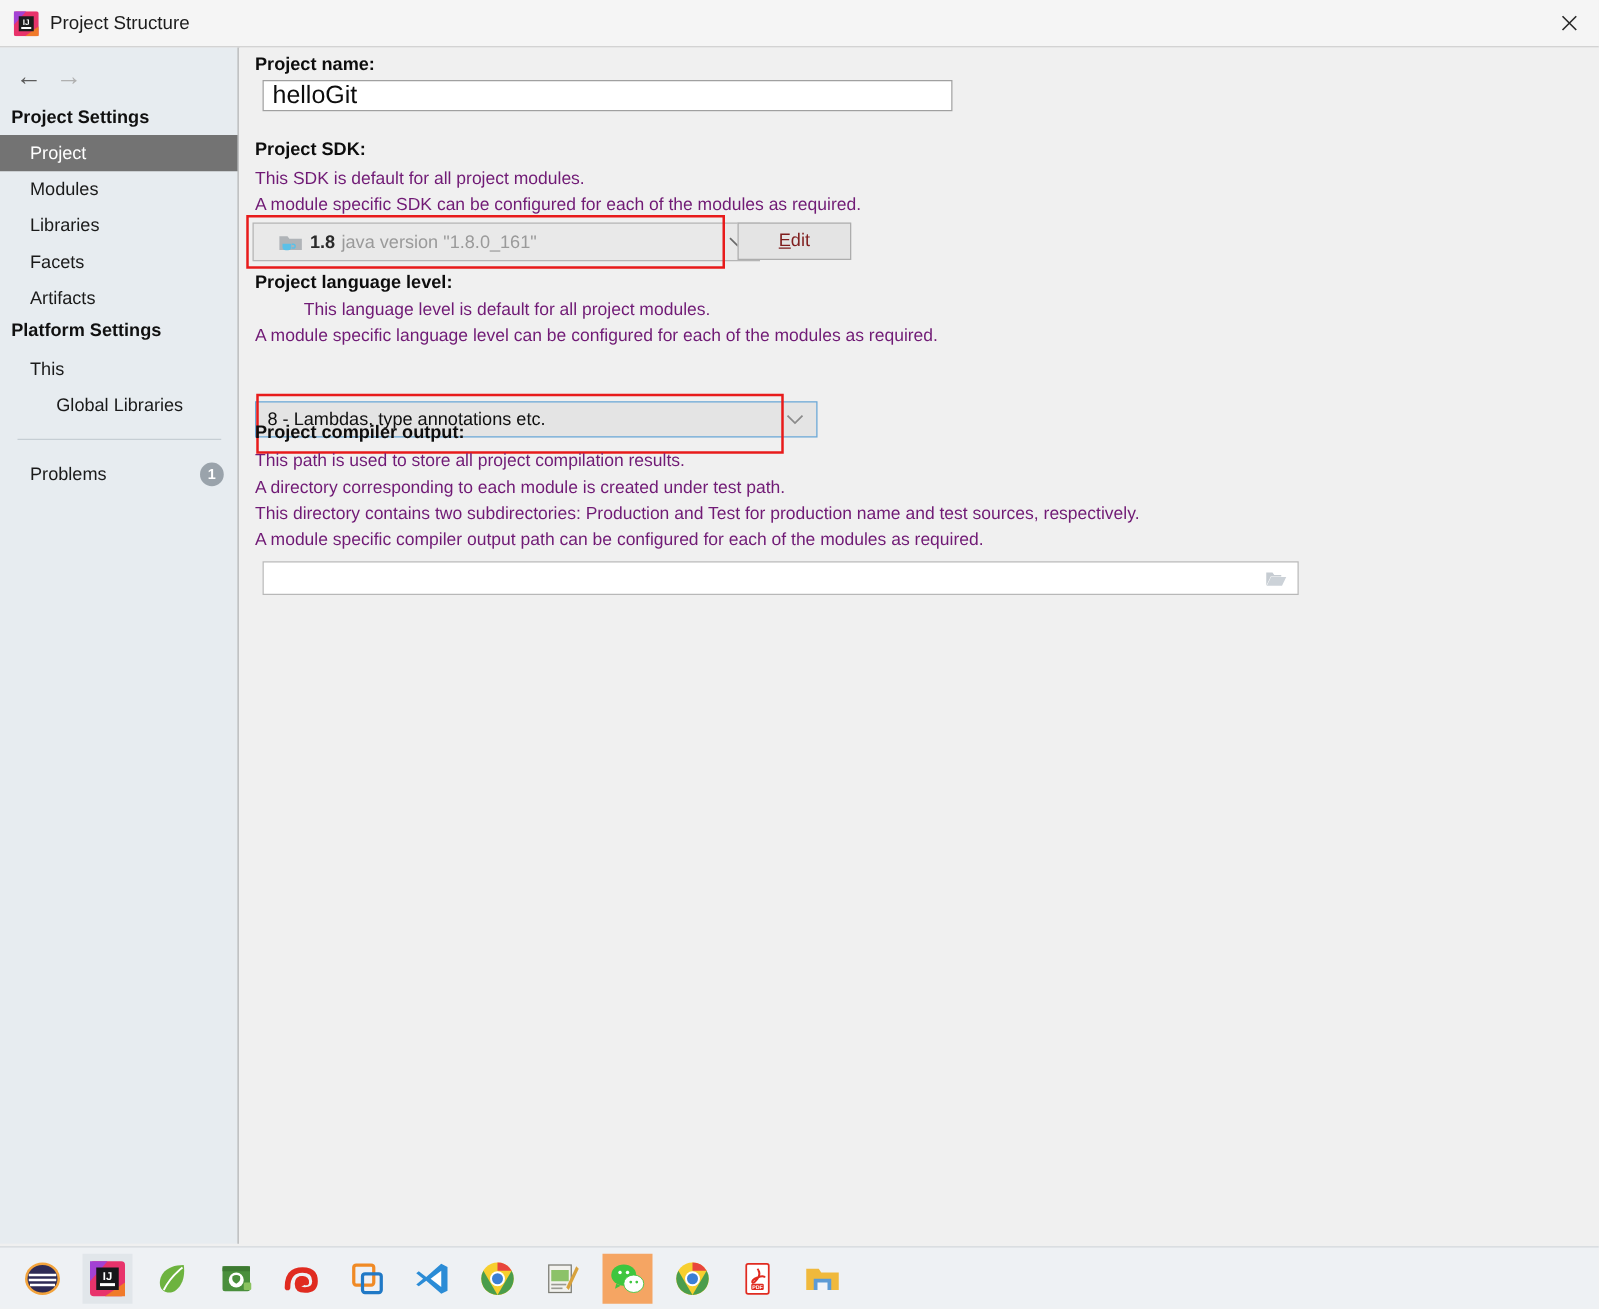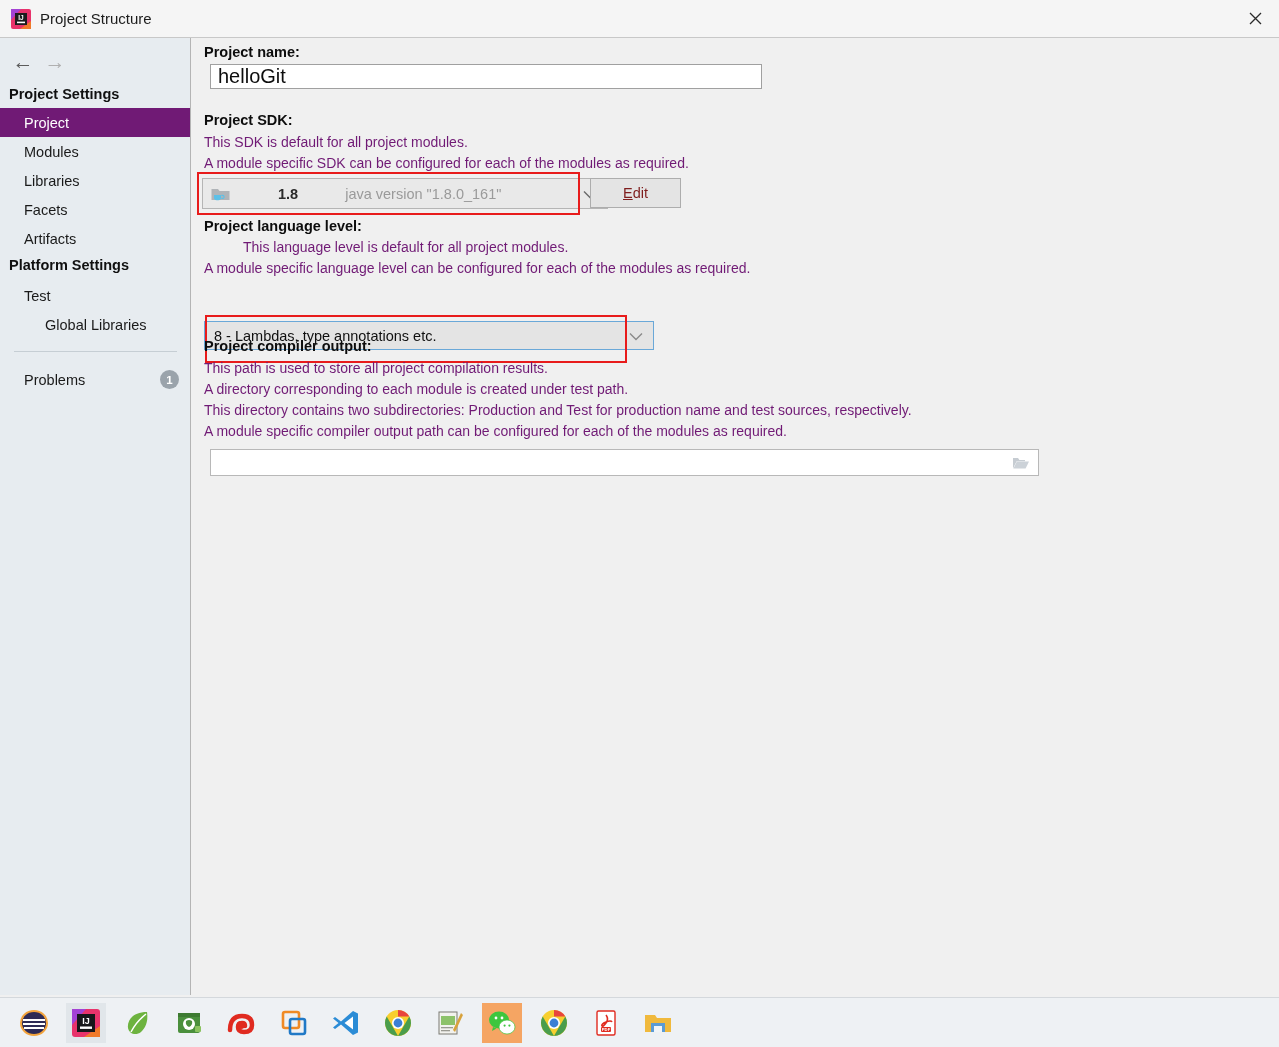--- a/index.html
+++ b/index.html
@@ -93,21 +93,21 @@
     height: 29px;
     display: flex;
     align-items: center;
     box-sizing: border-box;
     padding-left: 24px;
     font-size: 14.5px;
     color: #1a1a1a;
     white-space: nowrap;
   }
   .side-item.selected {
-    background: #701a75;
+    background: #737373;
     color: #ffffff;
   }
   #side-divider {
     position: absolute;
     left: 14px; top: 313px;
     width: 163px; height: 1px;
     background: #c6ced4;
   }
   #problems-row {
     position: absolute;
@@ -182,22 +182,21 @@
     position: absolute;
     right: 10px; top: 50%;
     transform: translateY(-50%);
     color: #6a6a6a;
   }
   #sdk-combo {
     left: 10px; top: 140px;
     width: 406px; height: 31px;
     background: #e9e9e9;
     border-color: #b5b5b5;
-    padding-left: 8px;
-    gap: 42px;
+    padding-left: 20px;
   }
   #sdk-combo .sdk-ver {
     color: #2a2a2a;
     font-weight: bold;
     margin-left: 6px;
   }
   #sdk-combo .sdk-desc {
     color: #9a9a9a;
     margin-left: 5px;
   }
@@ -315,21 +314,21 @@
   <div class="side-item" style="top:157px;">
     <span>Facets</span>
   </div>
   <div class="side-item" style="top:186px;">
     <span>Artifacts</span>
   </div>
 
   <div class="side-group" style="top:219px;">Platform Settings</div>
 
   <div class="side-item" style="top:243px;">
-    <span>Test</span>
+    <span>This</span>
   </div>
   <div class="side-item" style="top:272px;padding-left:45px;">
     <span>Global Libraries</span>
   </div>
 
   <div id="side-divider"></div>
 
   <div id="problems-row">
     <span>Problems</span>
   </div>

